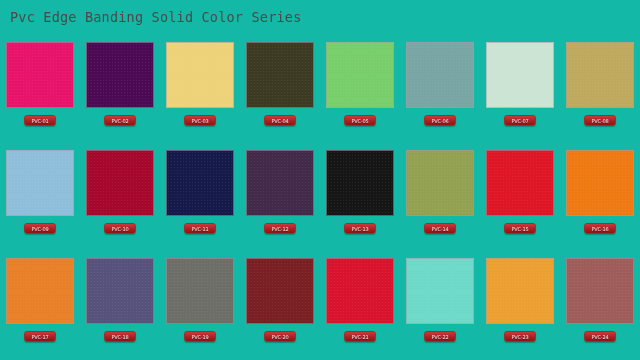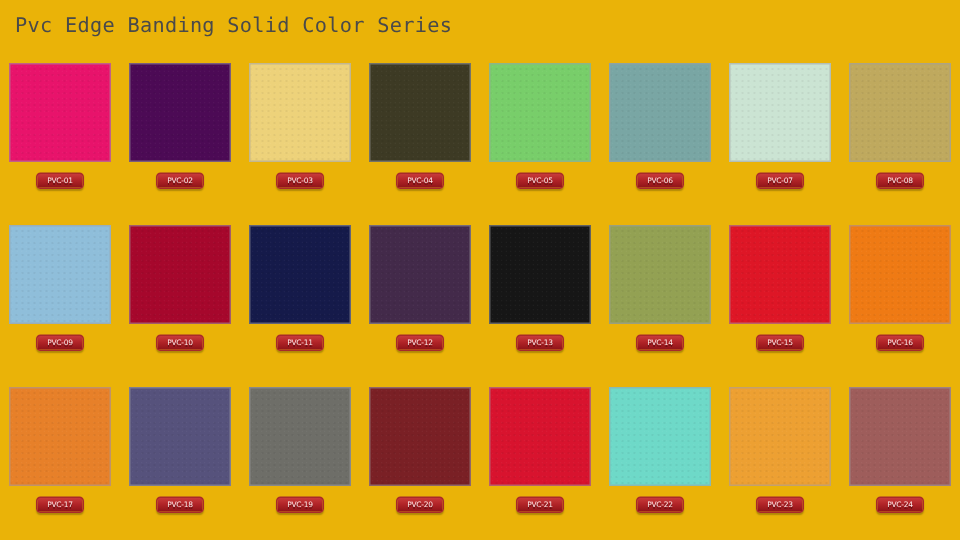--- a/index.html
+++ b/index.html
@@ -10,21 +10,21 @@
   body {
     width: 640px;
     height: 360px;
     overflow: hidden;
     font-family: "DejaVu Sans Mono", "Liberation Mono", monospace;
   }
   #page {
     position: relative;
     width: 640px;
     height: 360px;
-    background: #eab308;
+    background: #14b8a6;
   }
   #page-title {
     position: absolute;
     left: 10px;
     top: 9px;
     font-family: "DejaVu Sans Mono", "Liberation Mono", monospace;
     font-size: 13.5px;
     line-height: 16px;
     letter-spacing: 0.2px;
     color: #4a4a4a;

